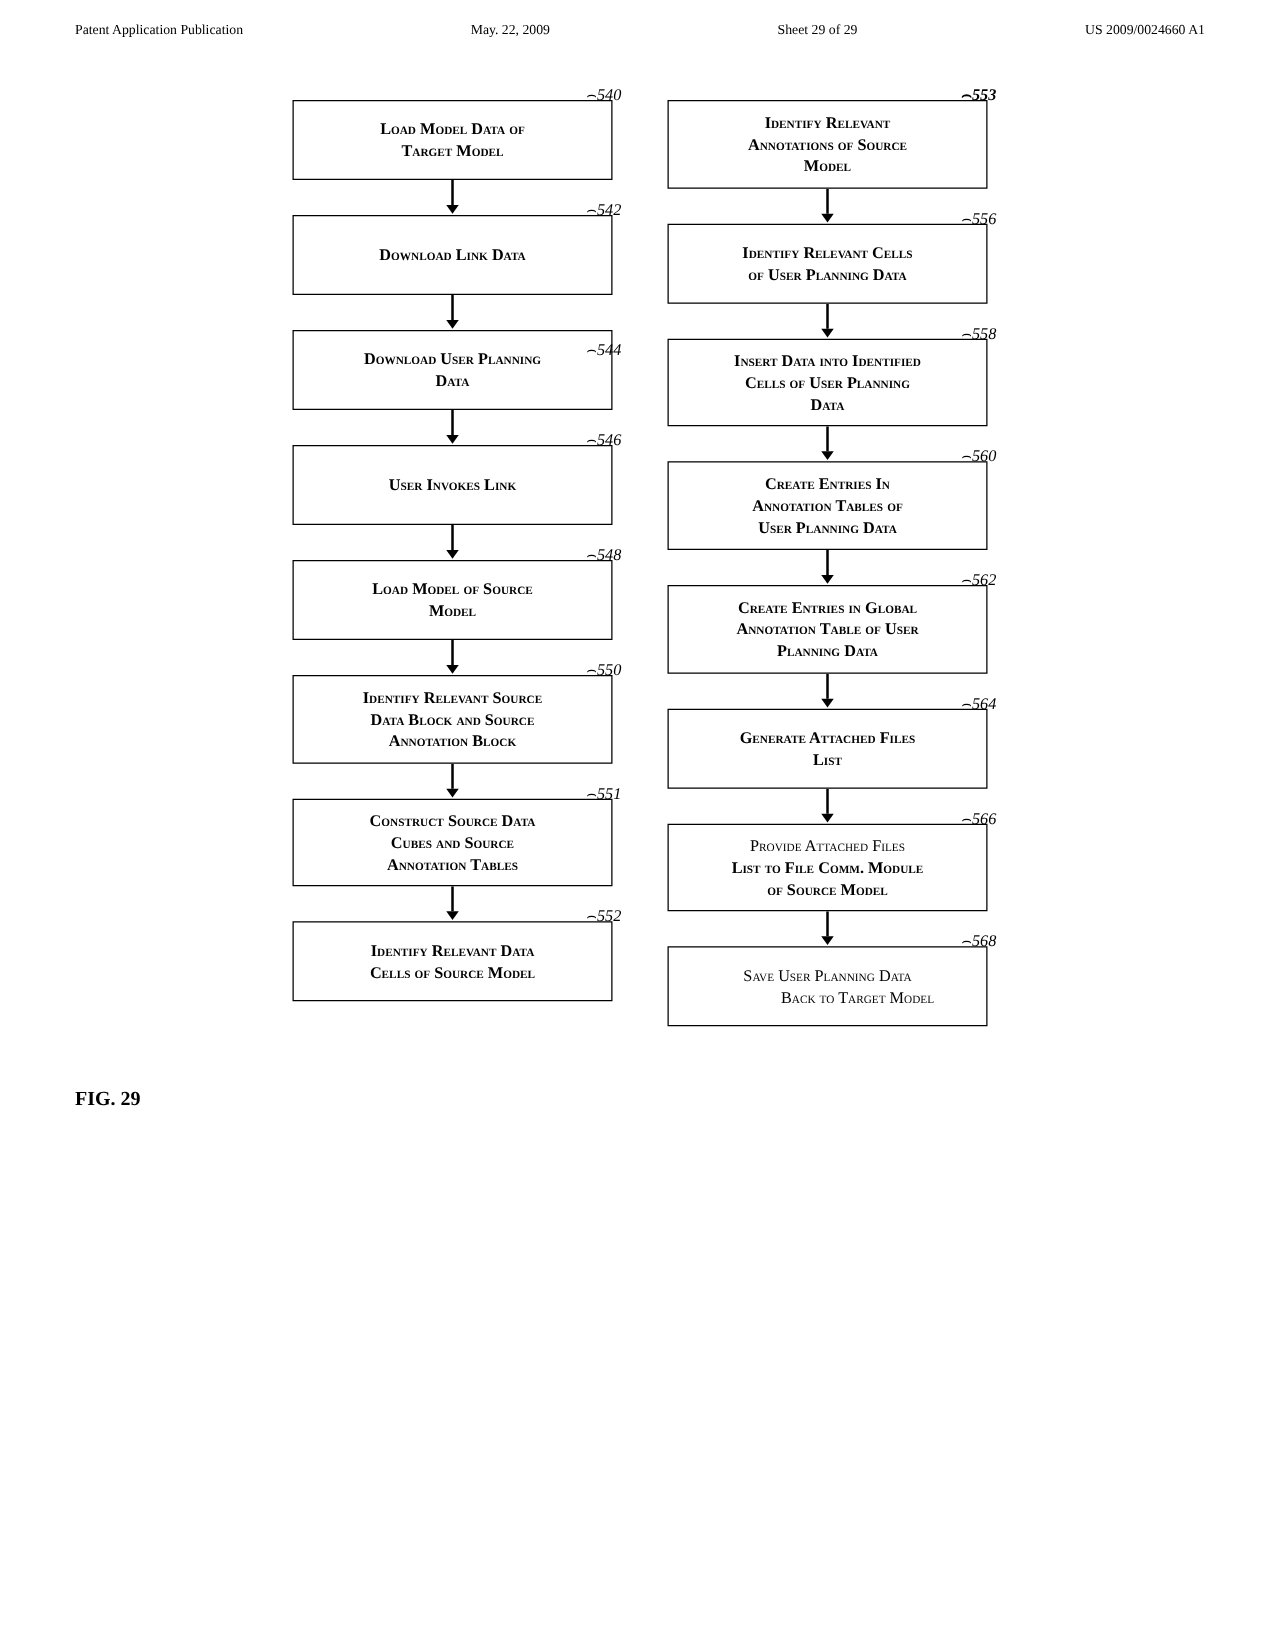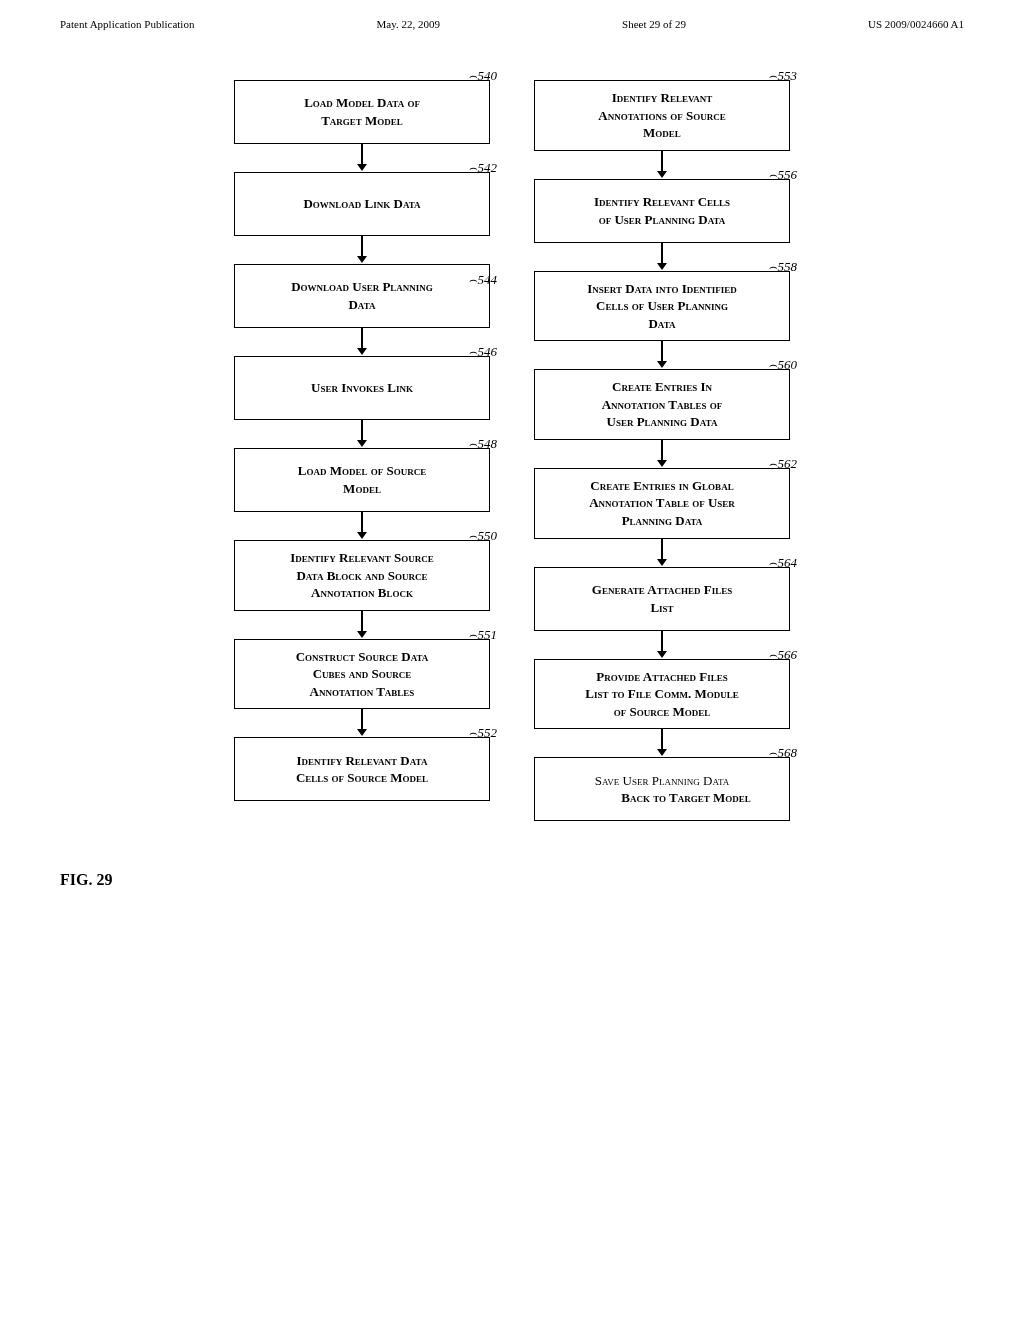--- a/index.html
+++ b/index.html
@@ -150,21 +150,21 @@
       </div>
       <div class="flow-box">
         <span class="step-number" style="font-style: italic; font-weight: normal; font-size: 13px; position: absolute; top: -14px; right: -8px;"><span style="font-style:normal;font-size:13px;">⌢</span>552</span>
         <span><span style="font-variant:small-caps;font-weight:bold;">Identify Relevant Data</span><br><span style="font-variant:small-caps;font-weight:bold;">Cells of Source Model</span></span>
       </div>
     </div>
   <div class="col-gap"></div>
 
   <div class="column" id="right-col">
       <div class="flow-box">
-        <span class="step-number" style="font-style: italic; font-weight: normal; font-size: 13px; position: absolute; top: -14px; right: -8px;"><span style="font-style:normal;font-size:13px;">⌢</span>553</span>
+        <span class="step-number" style="font-style: italic; font-weight: bold; font-size: 13px; position: absolute; top: -14px; right: -8px;"><span style="font-style:normal;font-size:13px;">⌢</span>553</span>
         <span><span style="font-variant:small-caps;font-weight:bold;">Identify Relevant</span><br><span style="font-variant:small-caps;font-weight:bold;">Annotations of Source</span><br><span style="font-variant:small-caps;font-weight:bold;">Model</span></span>
       </div>
       <div class="arrow-container" style="display: flex; flex-direction: column; align-items: center; height: 28px;">
         <div style="width: 1.5px; background: rgb(0, 0, 0); height: 20px;"></div>
         <div style="width: 0px; height: 0px; border-left: 5px solid transparent; border-right: 5px solid transparent; border-top: 7px solid rgb(0, 0, 0);"></div>
       </div>
       <div class="flow-box">
         <span class="step-number" style="font-style: italic; font-weight: normal; font-size: 13px; position: absolute; top: -14px; right: -8px;"><span style="font-style:normal;font-size:13px;">⌢</span>556</span>
         <span><span style="font-variant:small-caps;font-weight:bold;">Identify Relevant Cells</span><br><span style="font-variant:small-caps;font-weight:bold;">of User Planning Data</span></span>
       </div>
@@ -199,26 +199,26 @@
       <div class="flow-box">
         <span class="step-number" style="font-style: italic; font-weight: normal; font-size: 13px; position: absolute; top: -14px; right: -8px;"><span style="font-style:normal;font-size:13px;">⌢</span>564</span>
         <span><span style="font-variant:small-caps;font-weight:bold;">Generate Attached Files</span><br><span style="font-variant:small-caps;font-weight:bold;">List</span></span>
       </div>
       <div class="arrow-container" style="display: flex; flex-direction: column; align-items: center; height: 28px;">
         <div style="width: 1.5px; background: rgb(0, 0, 0); height: 20px;"></div>
         <div style="width: 0px; height: 0px; border-left: 5px solid transparent; border-right: 5px solid transparent; border-top: 7px solid rgb(0, 0, 0);"></div>
       </div>
       <div class="flow-box">
         <span class="step-number" style="font-style: italic; font-weight: normal; font-size: 13px; position: absolute; top: -14px; right: -8px;"><span style="font-style:normal;font-size:13px;">⌢</span>566</span>
-        <span><span style="font-variant:small-caps;font-weight:bold;">Provide Attached Files</span><br><span style="font-variant:small-caps;font-weight:bold;">List to File Comm. Module</span><br><span style="font-variant:small-caps;font-weight:bold;">of Source Model</span></span>
+        <span><span style="font-variant:small-caps;font-weight:normal;">Provide Attached Files</span><br><span style="font-variant:small-caps;font-weight:bold;">List to File Comm. Module</span><br><span style="font-variant:small-caps;font-weight:bold;">of Source Model</span></span>
       </div>
       <div class="arrow-container" style="display: flex; flex-direction: column; align-items: center; height: 28px;">
         <div style="width: 1.5px; background: rgb(0, 0, 0); height: 20px;"></div>
         <div style="width: 0px; height: 0px; border-left: 5px solid transparent; border-right: 5px solid transparent; border-top: 7px solid rgb(0, 0, 0);"></div>
       </div>
       <div class="flow-box">
         <span class="step-number" style="font-style: italic; font-weight: normal; font-size: 13px; position: absolute; top: -14px; right: -8px;"><span style="font-style:normal;font-size:13px;">⌢</span>568</span>
-        <span><span style="font-variant:small-caps;font-weight:normal;">Save User Planning Data</span><br><span style="font-variant:small-caps;font-weight:bold;margin-left:48px;">Back to Target Model</span></span>
+        <span><span style="font-variant:small-caps;font-weight:normal;">Save User Planning Data</span><br><span style="font-variant:small-caps;font-weight:normal;margin-left:48px;">Back to Target Model</span></span>
       </div>
     </div>
 </div>
 
 <div class="fig-label">FIG. 29</div>
 
 </body></html>

